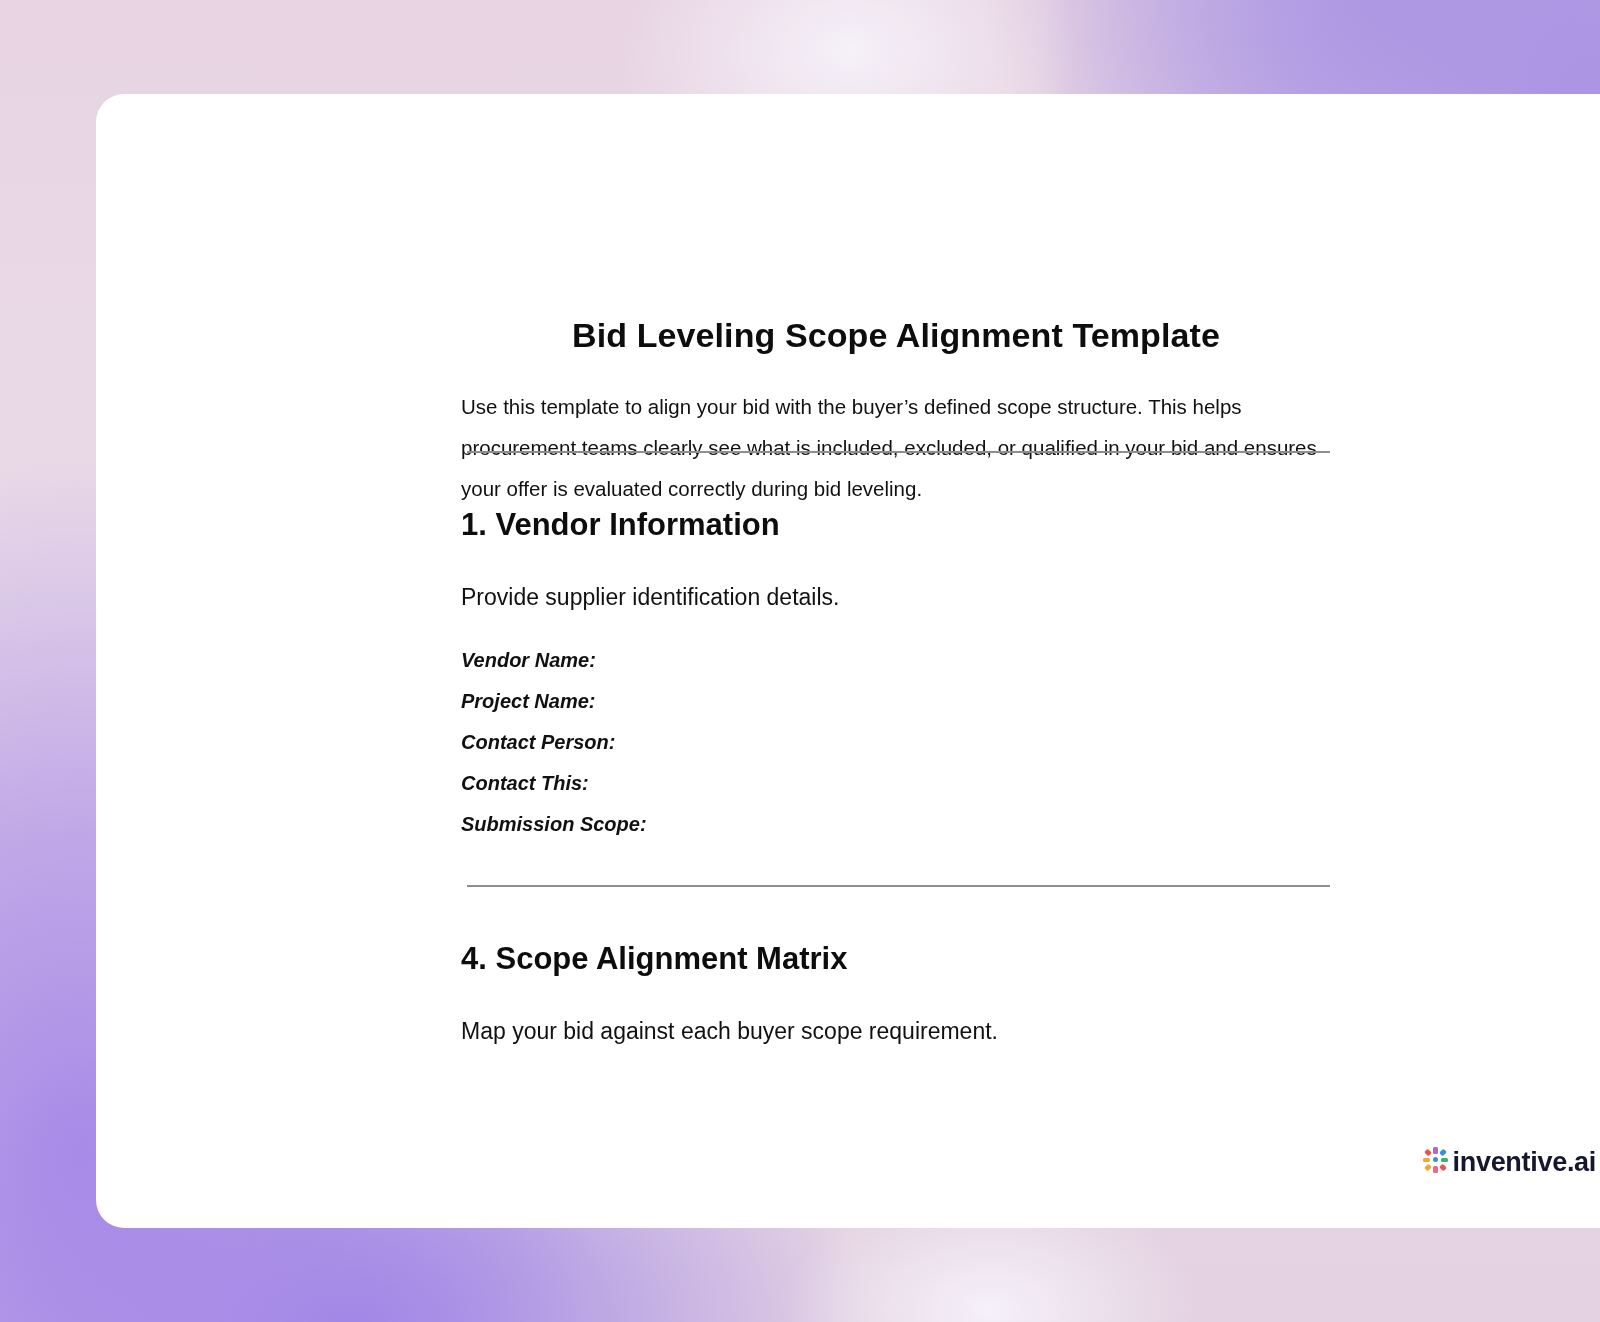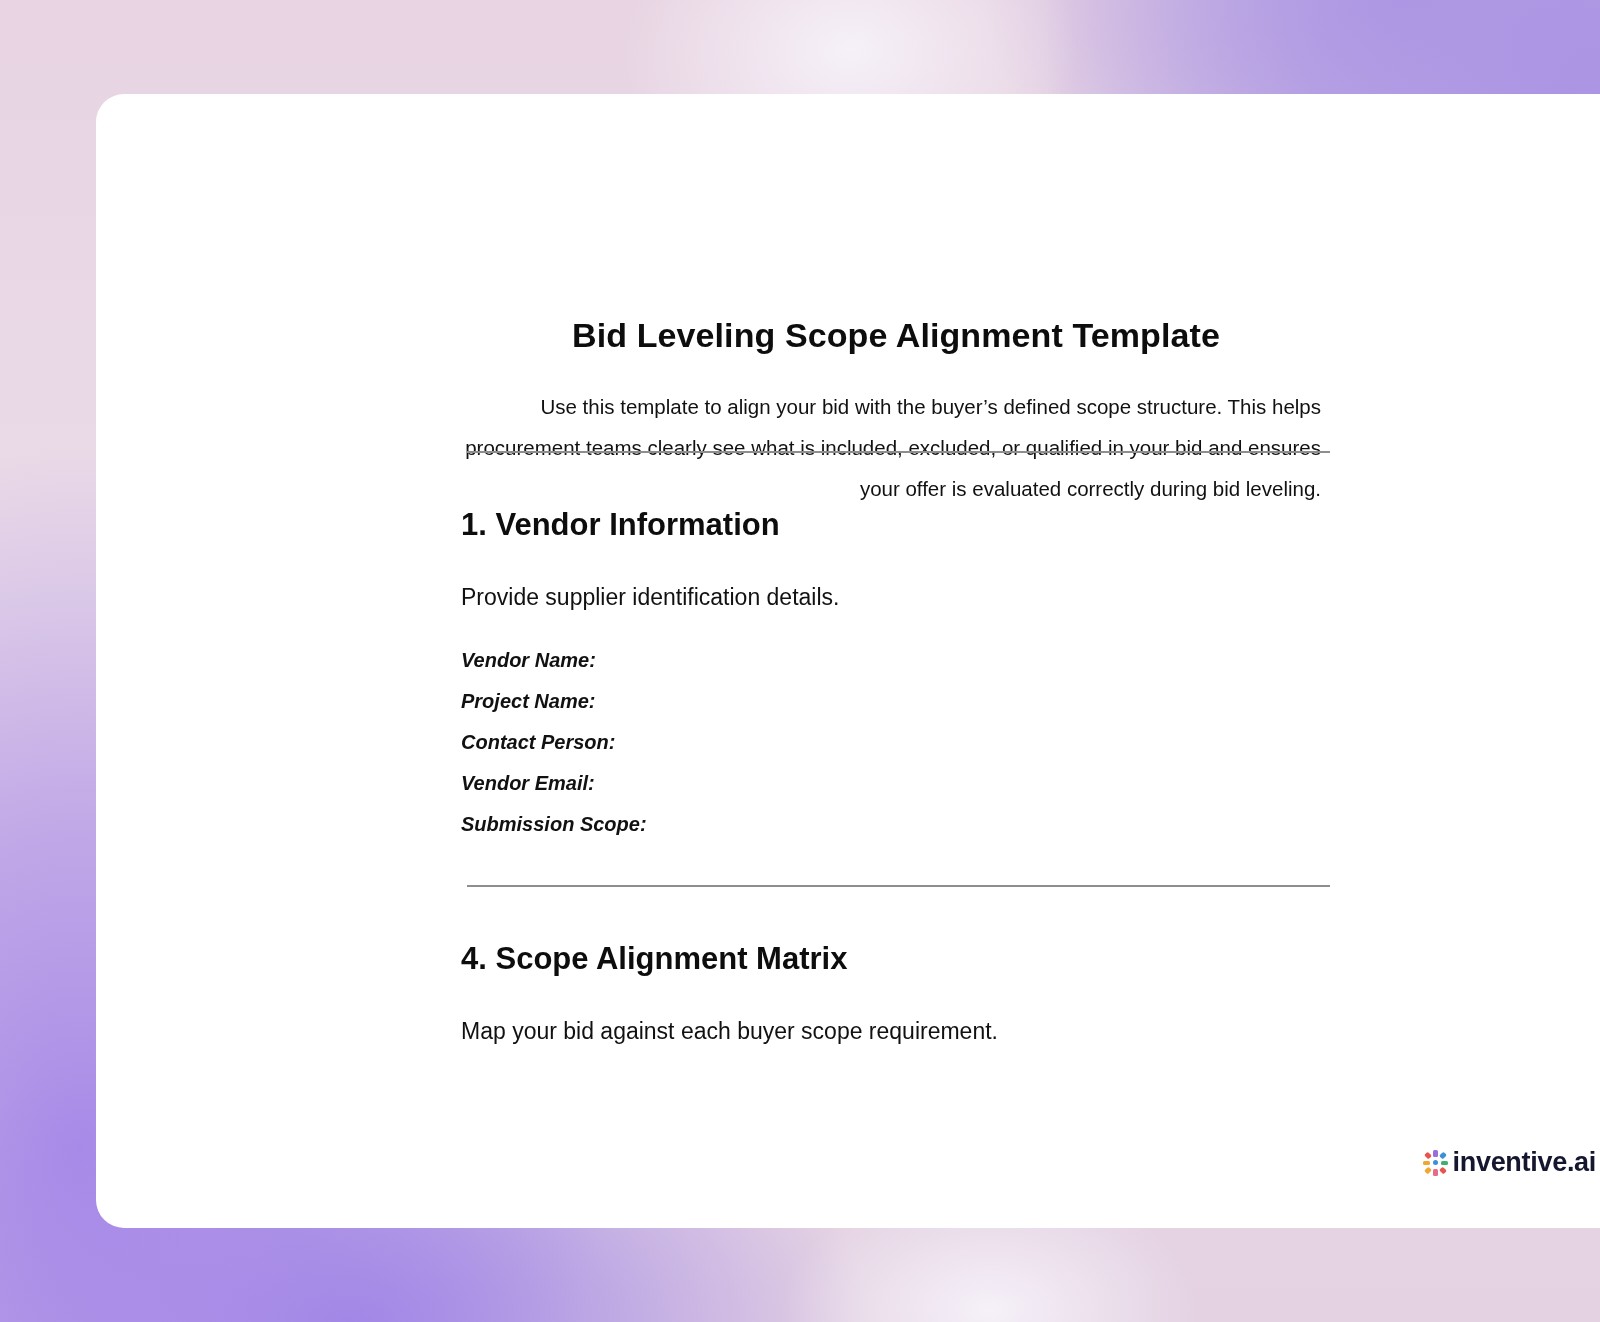--- a/index.html
+++ b/index.html
@@ -62,21 +62,20 @@
     }
     .intro {
       position: absolute;
       top: 292px;
       left: 0;
       width: 860px;
       margin: 0;
       font-size: 20.5px;
       line-height: 41px;
       color: #111;
-      text-align: right;
     }
     .divider {
       position: absolute;
       left: 6px;
       width: 863px;
       height: 2px;
       background: #8e8e8e;
       border: 0;
       margin: 0;
     }
@@ -108,21 +107,21 @@
       font-weight: 700;
       color: #111;
       height: 41px;
       line-height: 28px;
     }
     .logo {
       position: absolute;
       right: 44px;
       bottom: 50px;
       display: flex;
-      align-items: center;
+      align-items: flex-start;
       gap: 4px;
     }
     .logo-mark {
       position: relative;
       width: 26px;
       height: 26px;
     }
     .logo-mark span {
       position: absolute;
       border-radius: 1.5px;
@@ -149,21 +148,21 @@
     <hr class="divider" style="top:357px;">
 
     <h2 class="section-title" style="top:413px;">1. Vendor Information</h2>
 
     <p class="section-desc" style="top:490px;">Provide supplier identification details.</p>
 
     <ul class="field-list" style="top:552px;font-style:italic;">
       <li>Vendor Name:</li>
       <li>Project Name:</li>
       <li>Contact Person:</li>
-      <li>Vendor Email:</li>
+      <li>Contact This:</li>
       <li>Submission Scope:</li>
     </ul>
 
     <hr class="divider" style="top:791px;">
 
     <h2 class="section-title" style="top:847px;">4. Scope Alignment Matrix</h2>
 
     <p class="section-desc" style="top:924px;">Map your bid against each buyer scope requirement.</p>
   </div>
 

